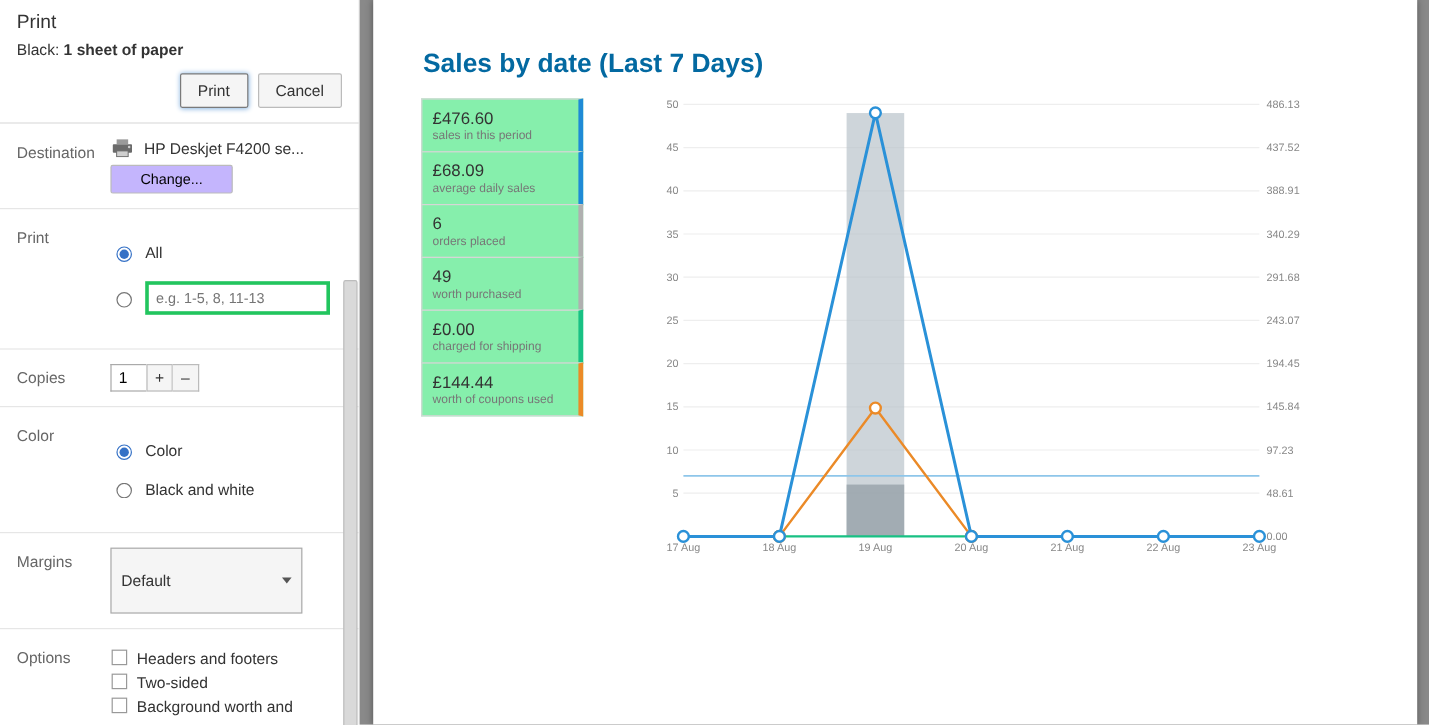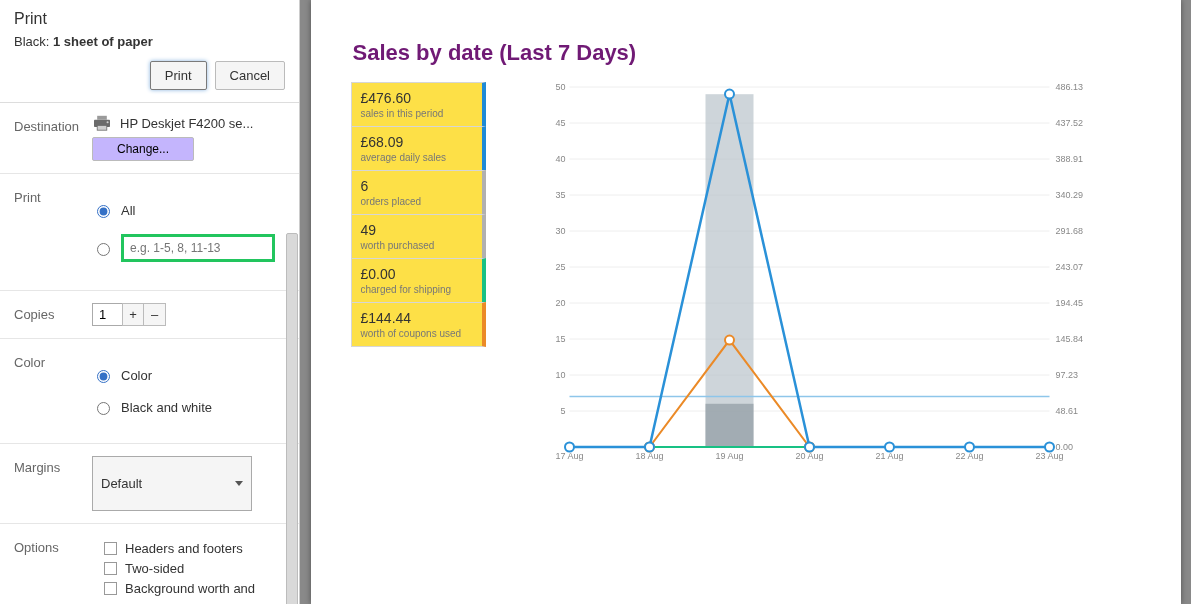--- a/index.html
+++ b/index.html
@@ -33,32 +33,32 @@
 
   .copies-group { display:flex; align-items:stretch; }
   .copies-input { width:30px; border:1px solid #aaa; padding:3px 6px; font-size:13px; }
   .spin { width:22px; border:1px solid #bbb; background:#f5f5f5; font-size:13px; cursor:pointer; display:flex; align-items:center; justify-content:center; }
   .spin + .spin { border-left:none; }
   .copies-input { border-right:none; }
 
   .select { width:160px; border:1px solid #aaa; background:#f5f5f5; padding:19px 8px; font-size:13px; display:flex; justify-content:space-between; align-items:center; cursor:pointer; }
   .caret { width:0; height:0; border-left:4px solid transparent; border-right:4px solid transparent; border-top:5px solid #555; }
 
-  .check-line { display:flex; align-items:center; gap:8px; margin:5px 12px; }
+  .check-line { display:flex; align-items:flex-start; gap:8px; margin:5px 1px; }
   .cb { width:13px; height:13px; border:1px solid #999; background:#fff; }
 
   
   .preview-wrap { flex:1; background:#898989; display:flex; align-items:flex-start; justify-content:center; padding:0; overflow:hidden; }
   .page { background:#fff; margin:0; width:870px; min-height:604px; box-shadow:0 0 6px rgba(0,0,0,.4); position:relative; padding:40px 40px 0 40px; }
 
-  .report-title { font-size:22px; font-weight:600; color:#701a75; margin:0 0 16px 2px; }
+  .report-title { font-size:22px; font-weight:600; color:#0369a1; margin:0 0 16px 2px; }
 
   .report-body { display:flex; gap:12px; }
   .stats-col { width:135px; display:flex; flex-direction:column; }
-  .stat { border:1px solid #d6d6d6; border-right:4px solid #ccc; margin-bottom:-1px; padding:7px 9px; background:#fde047; }
+  .stat { border:1px solid #d6d6d6; border-right:4px solid #ccc; margin-bottom:-1px; padding:7px 9px; background:#86efac; }
   .stat-val { font-size:14px; color:#333; }
   .stat-lbl { font-size:10px; color:#777; margin-top:2px; }
   .accent-blue  { border-right-color:#1f8ad6; }
   .accent-gray  { border-right-color:#b0b0b0; }
   .accent-green { border-right-color:#18c184; }
   .accent-orange{ border-right-color:#eb8a27; }
 
   .chart { flex:1; position:relative; height:390px; }
   svg.chart-svg { width:100%; height:100%; }
   .axis-label { font-size:9px; fill:#888; }

